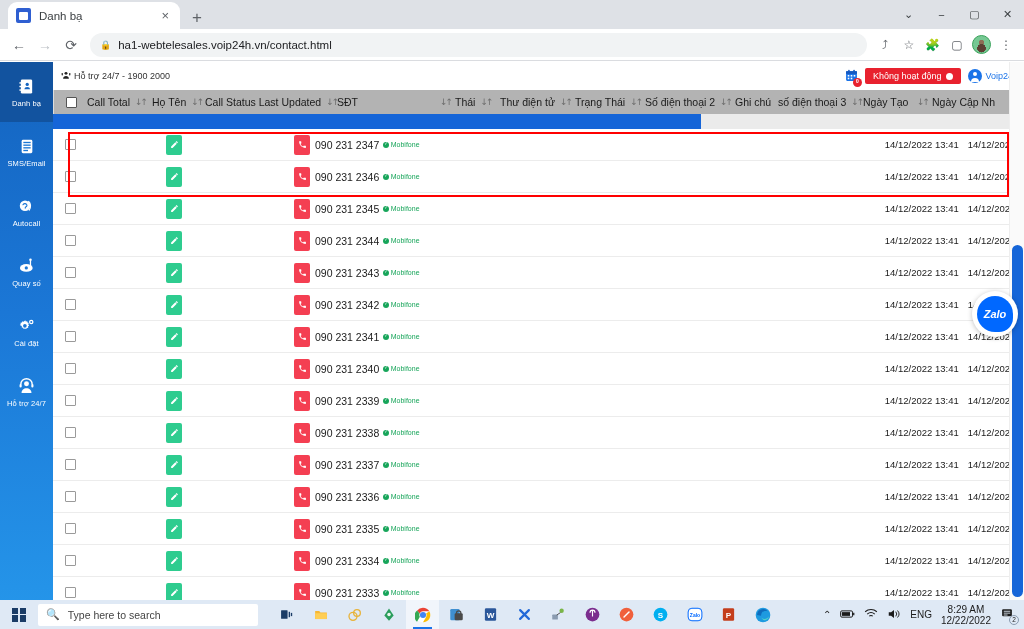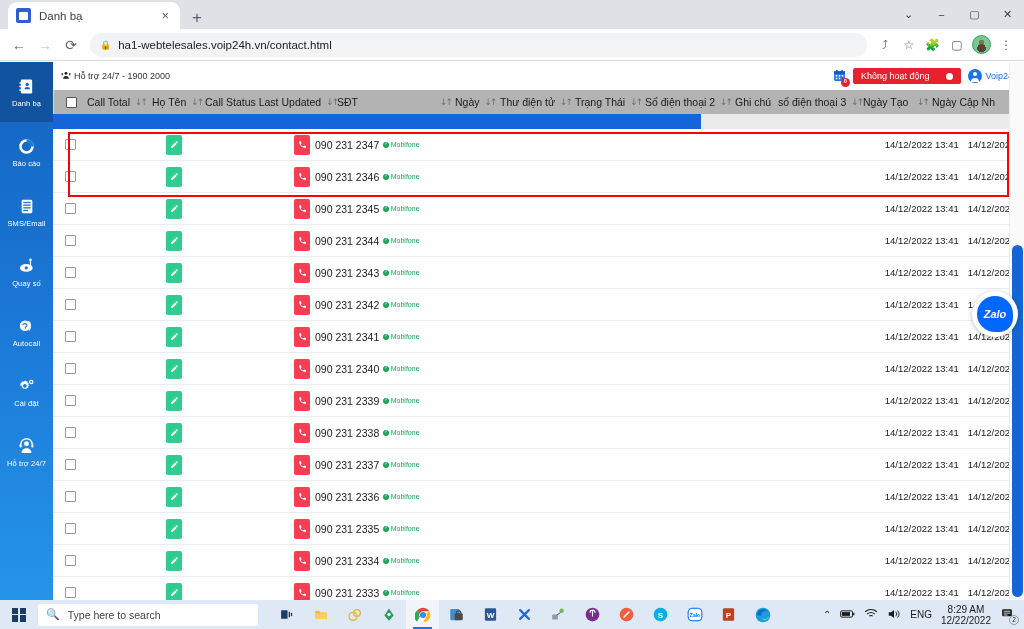--- a/index.html
+++ b/index.html
@@ -128,21 +128,21 @@
   .cal-badge {
     position: absolute; right: -4px; bottom: -3px;
     width: 9px; height: 9px; border-radius: 50%;
     background: #e8212e; color: #fff; font-size: 5.5px;
     display: flex; align-items: center; justify-content: center;
     font-weight: bold;
   }
   .status-pill {
     background: #e8212e; color: #fff; font-size: 9px;
     padding: 3px 8px; border-radius: 2px;
-    display: flex; align-items: center; gap: 17px;
+    display: flex; align-items: center; gap: 5px;
     white-space: nowrap;
   }
   .status-dot {
     width: 7px; height: 7px; border-radius: 50%; background: #fff;
     display: inline-block;
   }
   .user-box { display: flex; align-items: center; gap: 3px; }
   .user-av {
     width: 14px; height: 14px; border-radius: 50%; background: #1a73e8;
     position: relative;
@@ -349,59 +349,50 @@
               <rect x="2" y="11" width="4" height="2" fill="#fff"></rect>
               <rect x="2" y="16" width="4" height="2" fill="#fff"></rect>
               <circle cx="13" cy="9" r="2.3" fill="#1464c0"></circle>
               <path d="M9 16c0-2.2 1.8-3.4 4-3.4s4 1.2 4 3.4z" fill="#1464c0"></path>
             </svg>
         </span>
         <span class="side-lbl">Danh bạ</span>
       </div>
       <div class="side-item">
         <span class="side-ico">
-          <svg width="17" height="17" viewBox="0 0 24 24">
-              <circle cx="12" cy="12" r="8.5" fill="none" stroke="#fff" stroke-width="3.6"></circle>
-              <path d="M12 3.5A8.5 8.5 0 0 1 20.5 12" fill="none" stroke="#1b77d6" stroke-width="3.6"></path>
-            </svg>
-        </span>
-        <span class="side-lbl">Báo cáo</span>
-      </div>
-      <div class="side-item">
-        <span class="side-ico">
           <svg width="16" height="17" viewBox="0 0 24 24" fill="#fff">
               <rect x="4" y="2" width="16" height="20" rx="2"></rect>
               <rect x="6.5" y="5" width="11" height="2" fill="#1b77d6"></rect>
               <rect x="6.5" y="9" width="11" height="2" fill="#1b77d6"></rect>
               <rect x="6.5" y="13" width="11" height="2" fill="#1b77d6"></rect>
               <rect x="6.5" y="17" width="7" height="2" fill="#1b77d6"></rect>
             </svg>
         </span>
         <span class="side-lbl">SMS/Email</span>
+      </div>
+      <div class="side-item">
+        <span class="side-ico">
+          <svg width="17" height="17" viewBox="0 0 24 24">
+              <circle cx="10" cy="11" r="7.5" fill="#fff"></circle>
+              <path d="M7 9.5c1.5-2 4-2 5.2-.3.9 1.3.2 2.6-.9 3.2-.8.5-1.1 1-1.1 1.8" stroke="#1b77d6" stroke-width="1.6" fill="none" stroke-linecap="round"></path>
+              <path d="M15 5c3 2.5 3.6 8 .8 12" stroke="#fff" stroke-width="1.8" fill="none" stroke-linecap="round"></path>
+            </svg>
+        </span>
+        <span class="side-lbl">Autocall</span>
       </div>
       <div class="side-item">
         <span class="side-ico">
           <svg width="18" height="17" viewBox="0 0 24 24" fill="#fff">
               <ellipse cx="11" cy="14" rx="9" ry="5.5"></ellipse>
               <circle cx="11" cy="14" r="2.3" fill="#1b77d6"></circle>
               <rect x="16" y="3" width="1.8" height="9" rx="0.9"></rect>
               <circle cx="16.9" cy="2.6" r="1.8"></circle>
             </svg>
         </span>
         <span class="side-lbl">Quay số</span>
-      </div>
-      <div class="side-item">
-        <span class="side-ico">
-          <svg width="17" height="17" viewBox="0 0 24 24">
-              <circle cx="10" cy="11" r="7.5" fill="#fff"></circle>
-              <path d="M7 9.5c1.5-2 4-2 5.2-.3.9 1.3.2 2.6-.9 3.2-.8.5-1.1 1-1.1 1.8" stroke="#1b77d6" stroke-width="1.6" fill="none" stroke-linecap="round"></path>
-              <path d="M15 5c3 2.5 3.6 8 .8 12" stroke="#fff" stroke-width="1.8" fill="none" stroke-linecap="round"></path>
-            </svg>
-        </span>
-        <span class="side-lbl">Autocall</span>
       </div>
       <div class="side-item">
         <span class="side-ico">
           <svg width="18" height="17" viewBox="0 0 24 24" fill="#fff">
               <path d="M10 2.5l1 2.1 2.3-.4.5 2.3 2.2.8-1 2.1 1.5 1.8-1.8 1.5.3 2.3-2.3.3-1.2 2-2-1.1-2.1 1-.9-2.1-2.3-.5.1-2.3L.9 10.6 2.6 9l-.4-2.3L4.5 6.3l.8-2.2 2.2.8z" transform="translate(1,1) scale(0.85)"></path>
               <circle cx="9" cy="11" r="2.6" fill="#1b77d6"></circle>
               <circle cx="18" cy="5.5" r="3.2"></circle>
               <circle cx="18" cy="5.5" r="1.4" fill="#1b77d6"></circle>
             </svg>
         </span>
@@ -477,21 +468,21 @@
           </span>
           <span class="th" style="width:132px">
             <span>Call Status Last Updated</span>
             <span class="sortico">↓↑</span>
           </span>
           <span class="th" style="width:118px;justify-content:space-between;padding-right:4px">
             <span>SĐT</span>
             <span class="sortico">↓↑</span>
           </span>
           <span class="th" style="width:45px">
-            <span>Ngày</span>
+            <span>Thái</span>
             <span class="sortico">↓↑</span>
           </span>
           <span class="th" style="width:75px">
             <span>Thư điện tử</span>
             <span class="sortico">↓↑</span>
           </span>
           <span class="th" style="width:70px">
             <span>Trạng Thái</span>
             <span class="sortico">↓↑</span>
           </span>

